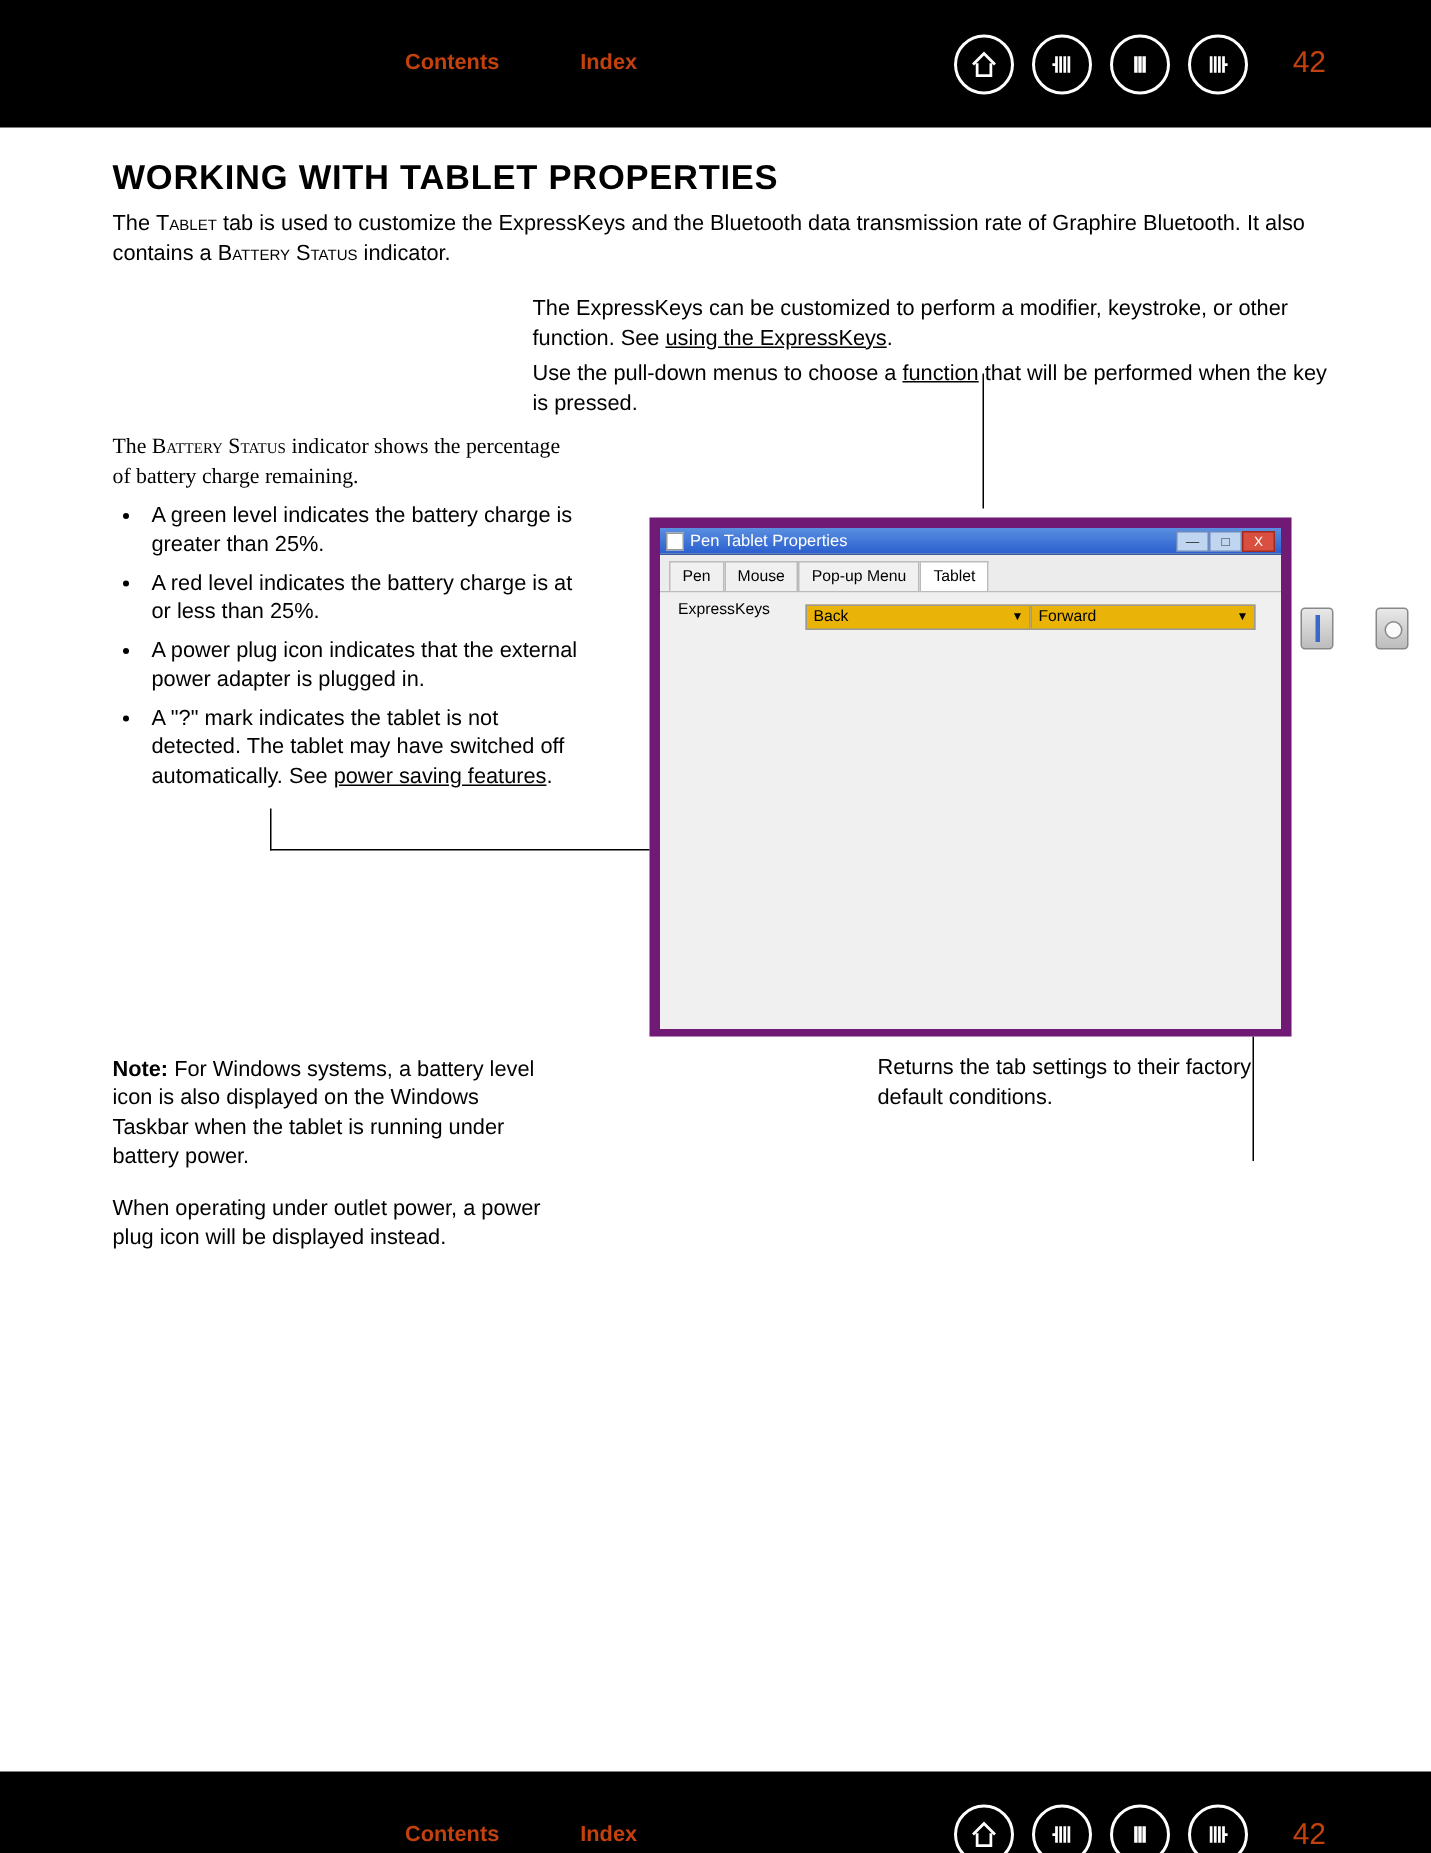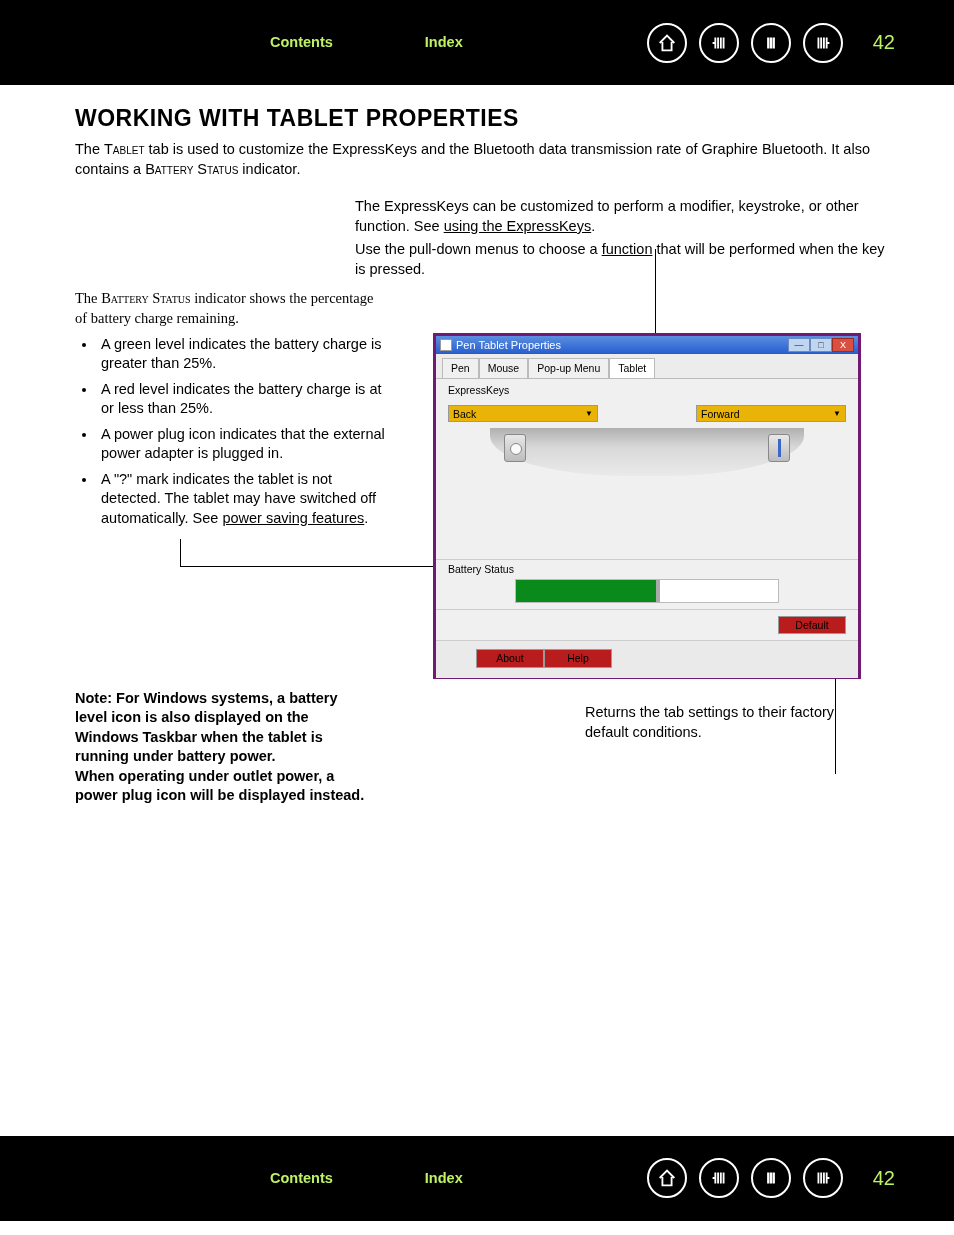--- a/index.html
+++ b/index.html
@@ -7,26 +7,26 @@
     margin: 0;
     font-family: Arial, Helvetica, sans-serif;
     font-size: 14.5px;
     line-height: 1.35;
     color: #000;
     background: #fff;
     width: 954px;
   }
   .bar {
     background: #000;
-    color: #bef264;
+    color: #c2410c;
     height: 85px;
     display: flex;
     align-items: center;
     padding: 0 70px 0 270px;
-    gap: 92px;
+    gap: 54px;
   }
   .bar .link { font-weight: bold; cursor: pointer; }
   .bar .spacer { flex: 1; }
   .bar .icon-row { display: flex; gap: 12px; align-items: center; }
   .bar .circ {
     width: 40px; height: 40px; border: 2px solid #fff; border-radius: 50%;
     display: flex; align-items: center; justify-content: center;
     cursor: pointer;
   }
   .bar .pagenum { font-size: 20px; margin-left: 18px; }
@@ -52,25 +52,25 @@
 
   
   .vline, .hline { position: absolute; background: #000; }
   .vline.v1 { width: 1px; top: -40px; left: 580px; height: 90px; }
   .vline.v2 { width: 1px; top: 250px; left: 105px; height: 28px; }
   .hline.h1 { height: 1px; top: 277px; left: 105px; width: 255px; }
   .vline.v3 { width: 1px; top: 390px; left: 760px; height: 95px; }
 
   .appshot {
     position: absolute;
-    top: 44px;
+    top: 56px;
     left: 358px;
     width: 428px;
     height: 346px;
-    border: 3px solid #701a75;
+    border: 7px solid #701a75;
     background: #f4f4f4;
     font-size: 11px;
   }
   .aps-title {
     height: 18px;
     background: linear-gradient(#5a8fe0, #2a5fcf);
     color: #fff;
     display: flex;
     align-items: center;
     padding: 0 4px;
@@ -85,21 +85,21 @@
     display: flex; gap: 0; padding: 4px 6px 0 6px;
     border-bottom: 1px solid #bbb;
     background: #ececec;
   }
   .aps-tab {
     border: 1px solid #bbb; border-bottom: none; padding: 2px 8px;
     background: #f0f0f0; margin-right: 0;
     font-size: 10.5px;
   }
   .aps-tab.active { background: #fff; }
-  .aps-body { background: #f0f0f0; height: calc(100% - 18px - 23px); display: flex; flex-direction: column; }
+  .aps-body { background: #f0f0f0; height: calc(100% - 18px - 23px); display: flex; }
   .aps-exrow {
     display: flex; justify-content: space-between; padding: 8px 12px 2px 12px;
   }
   .aps-exk { font-size: 10.5px; margin-bottom: 2px; }
   .aps-sel {
     border: 1px solid #999; background: #eab308; width: 150px; height: 17px;
     display: flex; align-items: center; padding: 0 4px; font-size: 10.5px;
     justify-content: space-between;
   }
   .aps-sel .dd { font-size: 8px; }
@@ -141,21 +141,21 @@
     width: 68px; display: inline-block; text-align: center;
   }
   .aps-foot {
     border-top: 1px solid #ccc; padding: 8px 40px 10px 40px;
     display: flex; 
     background: #eaeaea;
   }
 
   .belowwrap { display: flex; gap: 220px; margin-top: 160px; }
   .noteblk { width: 290px; }
-  .noteblk p { margin: 0 0; font-weight: bold; }
+  .noteblk p { margin: 15px 0; }
   .defblk { width: 250px; margin-top: 0; }
 
   .bottombar { margin-top: 300px; }
 </style>
 </head>
 <body>
 
 <div class="bar">
   <span class="link">Contents</span>
   <span class="link">Index</span>

